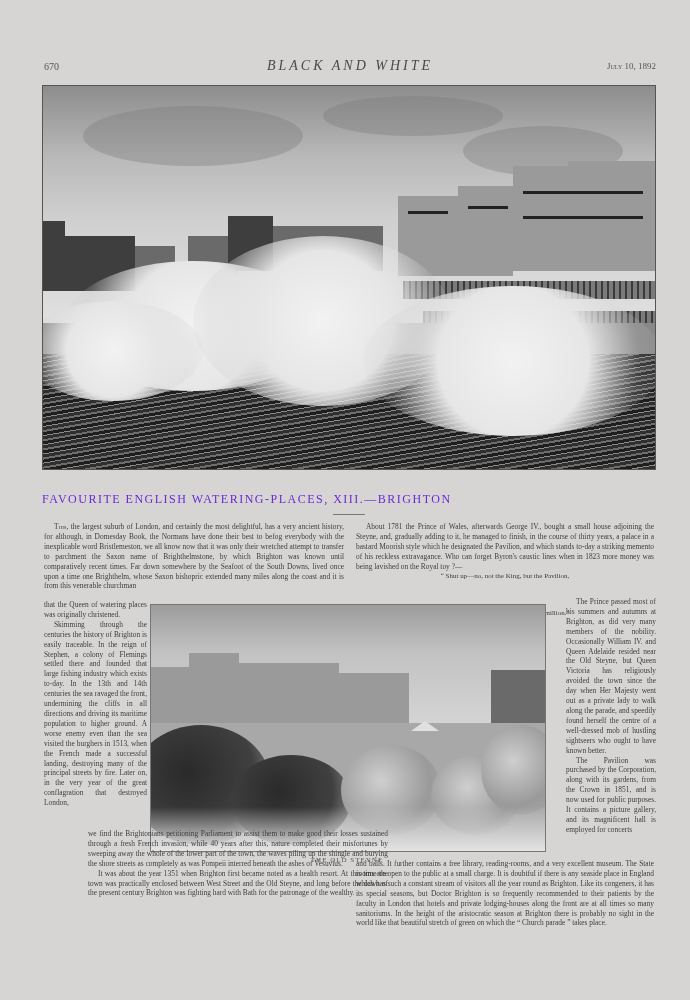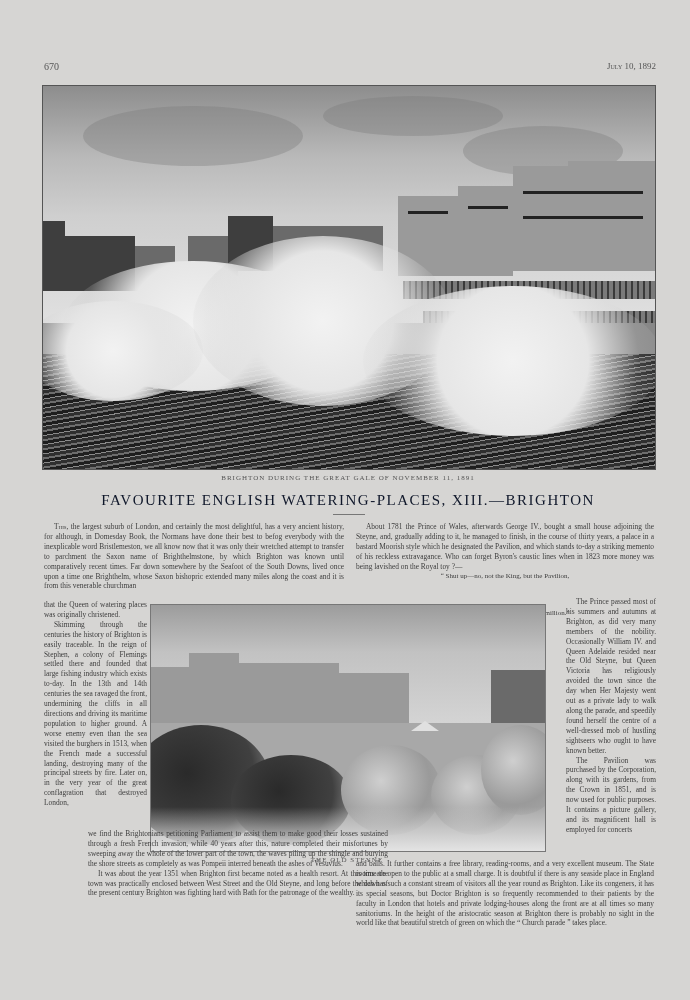--- a/index.html
+++ b/index.html
@@ -39,22 +39,22 @@
     .spray { position:absolute; border-radius:50%; background: radial-gradient(circle, #f2f2f2 0%, #e6e6e6 45%, rgba(200,200,200,0.2) 75%, rgba(200,200,200,0) 100%); }
     .rail { position:absolute; background: repeating-linear-gradient(90deg, #3a3a3a 0 2px, #7a7a7a 2px 6px); }
 
     .caption {
       position: absolute; text-align: center; font-size: 7px; letter-spacing: 1px;
       color: #555; text-transform: uppercase;
     }
     .cap-top { left: 42px; top: 474px; width: 612px; }
 
     .headline {
-      position: absolute; left: 42px; top: 492px; width: 612px; text-align: center;
-      font-size: 15px; letter-spacing: 1.5px; color: #0f172a; text-transform: uppercase;
+      position: absolute; left: 42px; top: 492px; width: 612px; 
+      font-size: 12px; letter-spacing: 1.5px; color: #6d28d9; text-transform: uppercase;
     }
     .rule-short { position:absolute; left: 333px; top: 514px; width: 32px; height: 1px; background:#777; }
 
     .col {
       position: absolute; font-size: 7.4px; line-height: 9.9px; text-align: justify;
       color: #3d3d3d;
     }
     .col p { margin: 0; text-indent: 10px; }
     .col p.first { text-indent: 10px; }
     .dropword { font-variant: small-caps; }
@@ -79,20 +79,21 @@
     .kiosk-roof { position:absolute; width:0; height:0; border-left:14px solid transparent; border-right:14px solid transparent; border-bottom:10px solid #e0e0e0; }
     .cap-mid { left: 150px; top: 856px; width: 394px; }
   </style>
 </head>
 <body>
 
 <div class="page">
 
   <div class="running-head">
     <span class="pg">670</span>
+    <div class="mast">BLACK AND WHITE</div>
     <span class="date">July 10, 1892</span>
   </div>
 
   <div class="photo photo-top">
     <div class="sky1"></div>
     <div class="cloud" style="left:40px;top:20px;width:220px;height:60px;"></div>
     <div class="cloud" style="left:280px;top:10px;width:180px;height:40px;"></div>
     <div class="cloud" style="left:420px;top:40px;width:160px;height:50px;"></div>
 
     <div class="bldg" style="left:0;top:135px;width:22px;height:70px;"></div>
@@ -113,21 +114,20 @@
     <div class="win" style="left:480px;top:130px;width:120px;height:3px;"></div>
     <div class="rail" style="left:360px;top:195px;width:252px;height:18px;"></div>
     <div class="rail" style="left:380px;top:225px;width:232px;height:12px;"></div>
 
     <div class="sea"></div>
     <div class="spray" style="left:20px;top:175px;width:260px;height:130px;"></div>
     <div class="spray" style="left:150px;top:150px;width:260px;height:170px;"></div>
     <div class="spray" style="left:320px;top:200px;width:300px;height:150px;"></div>
     <div class="spray" style="left:-20px;top:215px;width:180px;height:100px;"></div>
   </div>
-  <div class="caption cap-top">Brighton during the great gale of November 11, 1891</div>
 
   <div class="headline">Favourite English Watering-Places, XIII.—Brighton</div>
   <div class="rule-short"></div>
 
   <div class="col col-left-top">
     <p class="first"><span class="dropword">This,</span><span> the largest suburb of London, and certainly the most delightful, has a very ancient history, for although, in Domesday Book, the Normans have done their best to befog everybody with the inexplicable word Bristlemeston, we all know now that it was only their wretched attempt to transfer to parchment the Saxon name of Brighthelmstone, by which Brighton was known until comparatively recent times.  Far down somewhere by the Seafoot of the South Downs, lived once upon a time one Brighthelm, whose Saxon bishopric extended many miles along the coast and it is from this venerable churchman</span></p>
   </div>
 
   <div class="col col-left-narrow">
     <p style="text-indent:0">that the Queen of watering places was originally christened.</p>

